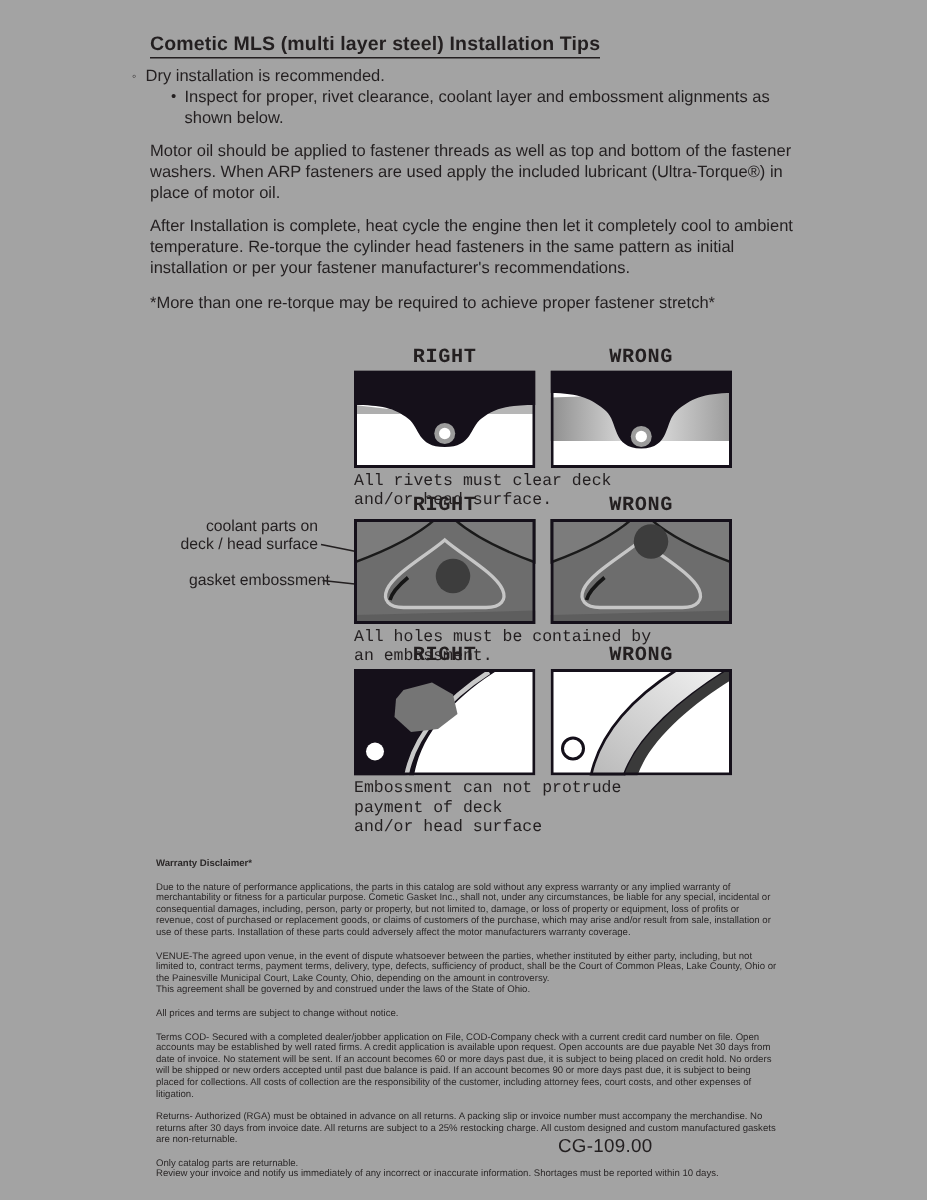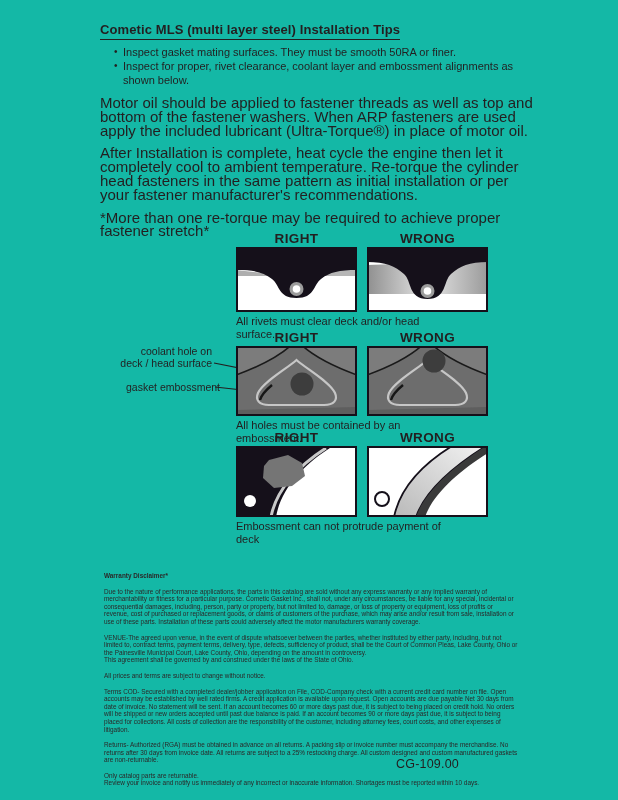--- a/index.html
+++ b/index.html
@@ -1,62 +1,62 @@
 <!DOCTYPE html>
 <html><head>
 <meta charset="utf-8">
 <style>
   html,body{margin:0;padding:0;background:#ffffff;}
   .page{
-    position:relative;width:618px;height:800px;background:#14b8a6;overflow:hidden;
+    position:relative;width:618px;height:800px;background:#a3a3a3;overflow:hidden;
     font-family:"Liberation Sans",sans-serif;color:#231f20;
   }
   
   .doc{position:absolute;left:88px;top:20px;width:452px;}
   .title{
     display:inline-block;margin-left:12px;font-size:13px;font-weight:bold;
     border-bottom:1.6px solid #231f20;padding-bottom:2px;letter-spacing:.1px;
   }
   .bullets{margin-top:5px;font-size:11px;line-height:14px;}
   .b1{display:flex;}
   .b1 .m1{width:9px;flex:0 0 9px;font-size:8px;line-height:14px;}
   .m1::before{content:"\25E6";}
   .b2{display:flex;margin-left:26px;}
   .b2 .m2{width:9px;flex:0 0 9px;font-size:10px;line-height:14px;}
   .m2::before{content:"\2022";}
   .diesel-heading{margin:21px 0 0 12px;font-size:12px;font-weight:bold;}
-  .para{margin:9px 0 0 12px;font-size:15px;line-height:13.8px;}
+  .para{margin:9px 0 0 12px;font-size:11px;line-height:13.8px;}
   
-  .dia-row{position:absolute;left:236px;width:215px;}
+  .dia-row{position:absolute;left:236px;width:215px;font-family:Liberation Mono, monospace;}
   .dia-cols{display:flex;gap:10px;}
   .dia-col{width:121px;display:flex;flex-direction:column;align-items:center;}
   .dia-label{font-size:13.5px;font-weight:600;letter-spacing:.4px;line-height:14px;margin-bottom:1px;}
   .dia-box{display:block;}
   .dia-caption{font-size:11px;line-height:13px;margin-top:3px;}
   .ann{position:absolute;font-size:10.5px;line-height:11.5px;text-align:right;}
   .leader-svg{position:absolute;left:0;top:330px;pointer-events:none;}
   
   .legal{position:absolute;left:104px;top:572px;width:414px;font-size:6.4px;line-height:7.6px;color:#2b2828;}
   .legal .lg-head{font-weight:bold;margin-bottom:8px;}
   .legal p{margin:0 0 8px 0;}
   .legal p.tight{margin:0;}
-  .footer-code{position:absolute;left:396px;top:757px;font-size:12.5px;letter-spacing:.2px;}
+  .footer-code{position:absolute;left:372px;top:757px;font-size:12.5px;letter-spacing:.2px;}
 </style>
 </head>
 <body>
 
 <div class="page">
 
   <div class="doc">
     <span class="title">Cometic MLS (multi layer steel) Installation Tips</span>
 
     <div class="bullets">
-      <div class="b2">
-          <span class="m2"></span>
-          <span>Inspect gasket mating surfaces.  They must be smooth 50RA or finer.</span>
+      <div class="b1">
+          <span class="m1"></span>
+          <span>Dry installation is recommended.</span>
         </div>
       <div class="b2">
           <span class="m2"></span>
           <span>Inspect for proper, rivet clearance, coolant layer and embossment alignments as shown below.</span>
         </div>
     </div>
 
     <div class="para">Motor oil should be applied to fastener threads as well as top and bottom of the fastener washers. When ARP fasteners are used apply the included lubricant (Ultra-Torque®) in place of motor oil.</div>
     <div class="para">After Installation is complete, heat cycle the engine then let it completely cool to ambient temperature. Re-torque the cylinder head fasteners in the same pattern as initial installation or per your fastener manufacturer's recommendations.</div>
     <div class="para">*More than one re-torque may be required to achieve proper fastener stretch*</div>
@@ -93,21 +93,21 @@
           <circle cx="60.5" cy="44" r="7" fill="#9c9c9c"></circle>
           <circle cx="60.5" cy="44" r="3.8" fill="#ffffff"></circle>
           <rect x="1" y="1" width="119" height="63" fill="none" stroke="#15101a" stroke-width="2"></rect>
         </svg>
       </div>
     </div>
     <div class="dia-caption">All rivets must clear deck and/or head surface.</div>
   </div>
 
   <div class="ann" style="left:120px;top:346px;width:92px;">
-    <div>coolant hole on</div>
+    <div>coolant parts on</div>
     <div>deck / head surface</div>
   </div>
   <div class="ann" style="left:116px;top:382px;width:104px;">gasket embossment</div>
   <svg class="leader-svg" width="618" height="100" viewBox="0 0 618 100">
     <line x1="214" y1="33" x2="294" y2="49" stroke="#231f20" stroke-width="1.1"></line>
     <line x1="215" y1="57" x2="261" y2="62" stroke="#231f20" stroke-width="1.1"></line>
   </svg>
 
   <div class="dia-row" style="top:331px">
     <div class="dia-cols">
@@ -166,20 +166,21 @@
           <rect width="121" height="71" fill="#ffffff"></rect>
           <path d="M27,71 C33,42 56,18 85,0 L119,0 C87,20 58,45 49,71 Z" fill="url(#g2)" stroke="#15101a" stroke-width="1.8"></path>
           <path d="M49,71 C58,45 87,20 119,0 L121,0 L121,7 C92,25 66,48 58,71 Z" fill="#3a3a3a"></path>
           <circle cx="15" cy="53" r="7" fill="#ffffff" stroke="#15101a" stroke-width="2"></circle>
           <rect x="1" y="1" width="119" height="69" fill="none" stroke="#15101a" stroke-width="2"></rect>
         </svg>
       </div>
     </div>
     <div class="dia-caption">
       <div>Embossment can not protrude payment of deck</div>
+      <div>and/or head surface</div>
     </div>
   </div>
 
   <div class="legal">
     <div class="lg-head">Warranty Disclaimer*</div>
     <p>Due to the nature of performance applications, the parts in this catalog are sold without any express warranty or any implied warranty of merchantability or fitness for a particular purpose.  Cometic Gasket Inc., shall not, under any circumstances, be liable for any special, incidental or consequential damages, including, person, party or property, but not limited to, damage, or loss of property or equipment, loss of profits or revenue, cost of purchased or replacement goods, or claims of customers of the purchase, which may arise and/or result from sale, installation or use of these parts.  Installation of these parts could adversely affect the motor manufacturers warranty coverage.</p>
     <p class="tight">VENUE-The agreed upon venue, in the event of dispute whatsoever between the parties, whether instituted by either party, including, but not limited to, contract terms, payment terms, delivery, type, defects, sufficiency of product, shall be the Court of Common Pleas, Lake County, Ohio or the Painesville Municipal Court, Lake County, Ohio, depending on the amount in controversy.</p>
     <p>This agreement shall be governed by and construed under the laws of the State of Ohio.</p>
     <p>All prices and terms are subject to change without notice.</p>
     <p>Terms COD- Secured with a completed dealer/jobber application on File, COD-Company check with a current credit card number on file.  Open accounts may be established by well rated firms.  A credit application is available upon request.  Open accounts are due payable Net 30 days from date of invoice.  No statement will be sent.  If an account becomes 60 or more days past due, it is subject to being placed on credit hold.  No orders will be shipped or new orders accepted until past due balance is paid.  If an account becomes 90 or more days past due, it is subject to being placed for collections.  All costs of collection are the responsibility of the customer, including attorney fees, court costs, and other expenses of litigation.</p>

